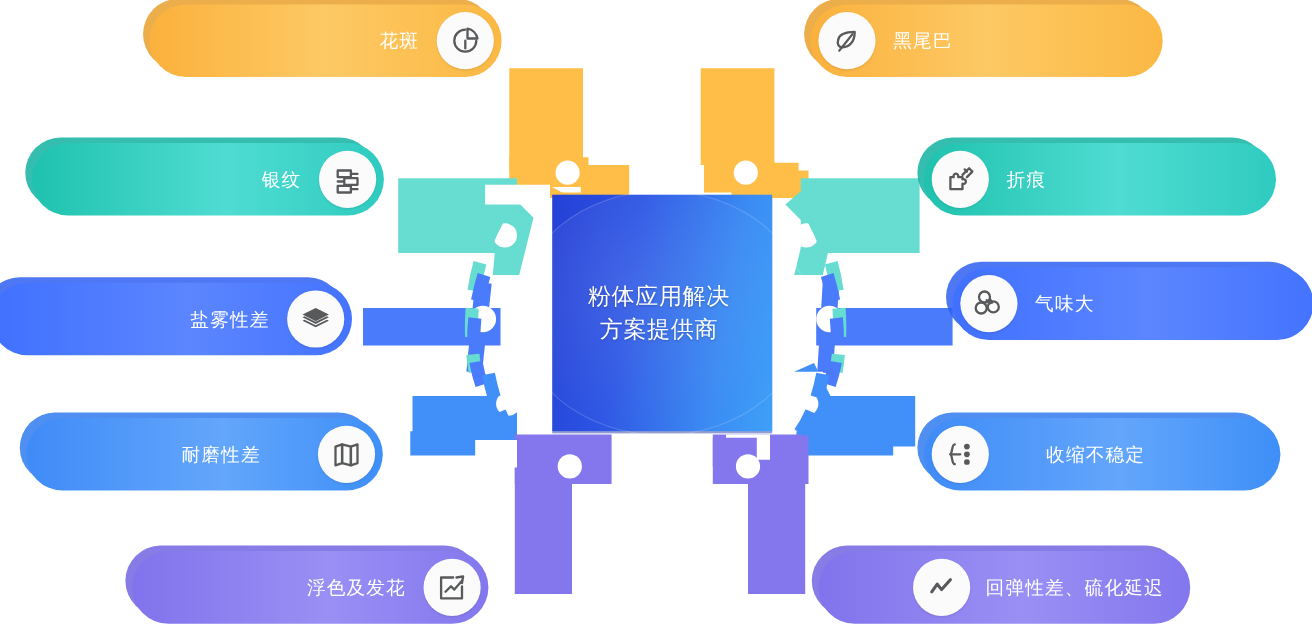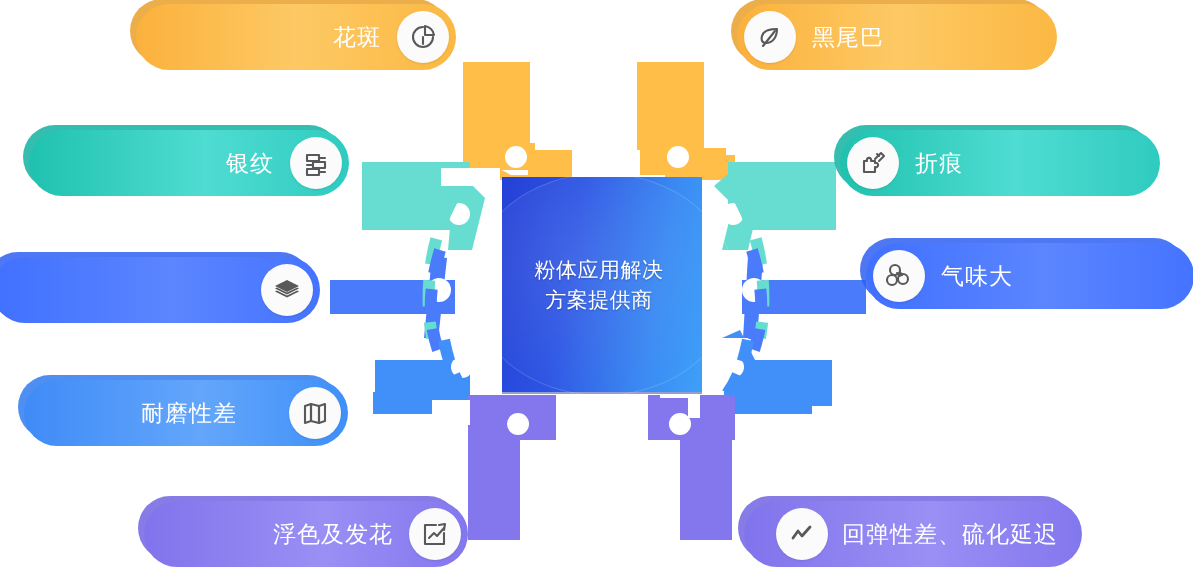--- a/index.html
+++ b/index.html
@@ -45,21 +45,21 @@
   .pill .pill-shadow{
     position:absolute;left:-6px;top:-5px;right:8px;bottom:7px;
     border-radius:33px;z-index:0;opacity:.85;
   }
   .pill .pill-body{
     position:absolute;left:0;top:0;right:0;bottom:0;
     border-radius:33px;z-index:1;
     display:flex;align-items:center;
   }
   .pill-label{
-    color:#ffffff;font-size:23px;letter-spacing:1px;white-space:nowrap;
+    color:#ffffff;font-size:17px;letter-spacing:1px;white-space:nowrap;
     z-index:2;
   }
   .badge{
     width:52px;height:52px;border-radius:50%;
     background:#fbfbfb;
     display:flex;align-items:center;justify-content:center;
     flex:0 0 52px;z-index:2;
     box-shadow:0 1px 2px rgba(0,0,0,.10);
   }
   .badge svg{display:block;}
@@ -233,20 +233,21 @@
           <path class="ic" d="M19 6 L21 8"></path>
         </svg>
       </span>
       <span class="pill-label" style="margin-left:16px;">折痕</span>
     </div>
   </div>
 
   <div class="pill left-side th-blue1" style="left:-8px;top:257px;width:328px;">
     <div class="pill-shadow"></div>
     <div class="pill-body" style="justify-content:flex-end;padding-right:7px;">
+      <span class="pill-label" style="margin-right:16px;">盐雾性差</span>
       <span class="badge">
         <svg width="30" height="30" viewBox="0 0 30 30">
           <path class="icf" d="M15 5 L27 11 L15 17 L3 11 Z"></path>
           <path class="icf" d="M15 17.6 L25.2 12.6 L27 13.5 L15 19.5 L3 13.5 L4.8 12.6 Z"></path>
           <path class="icf" d="M15 20.6 L25.2 15.6 L27 16.5 L15 22.5 L3 16.5 L4.8 15.6 Z"></path>
         </svg>
       </span>
     </div>
   </div>
 
@@ -272,22 +273,37 @@
       <span class="badge">
         <svg width="30" height="30" viewBox="0 0 30 30">
           <path class="ic" d="M5 8 L11 6 L11 23 L5 25 Z"></path>
           <path class="ic" d="M11 6 L19 8 L19 25 L11 23 Z"></path>
           <path class="ic" d="M19 8 L25 6 L25 23 L19 25 Z"></path>
         </svg>
       </span>
     </div>
   </div>
 
-
-  <div class="pill left-side th-purple" style="left:144px;top:501px;width:324px;font-family:Liberation Serif, serif;">
+  <div class="pill right-side th-blue2" style="left:840px;top:380px;width:324px;">
+    <div class="pill-shadow"></div>
+    <div class="pill-body" style="justify-content:flex-start;padding-left:7px;">
+      <span class="badge">
+        <svg width="30" height="30" viewBox="0 0 30 30">
+          <path class="ic" d="M10 6 C7 6 8 14 6 15 C8 16 7 24 10 24"></path>
+          <path class="ic" d="M6 15 L15 15"></path>
+          <circle class="icf" cx="21" cy="8" r="2.6"></circle>
+          <circle class="icf" cx="21" cy="15" r="2.6"></circle>
+          <circle class="icf" cx="21" cy="22" r="2.6"></circle>
+        </svg>
+      </span>
+      <span class="pill-label" style="margin-left:16px;">收缩不稳定</span>
+    </div>
+  </div>
+
+  <div class="pill left-side th-purple" style="left:120px;top:501px;width:324px;font-family:Liberation Serif, serif;">
     <div class="pill-shadow"></div>
     <div class="pill-body" style="justify-content:flex-end;padding-right:7px;">
       <span class="pill-label" style="margin-right:16px;">浮色及发花</span>
       <span class="badge">
         <svg width="30" height="30" viewBox="0 0 30 30">
           <path class="ic" d="M24 14 L24 25 L5 25 L5 6 L16 6"></path>
           <path class="ic" d="M9 19 L14 14 L17 17 L24 9"></path>
           <path class="ic" d="M19 6 L25 5 L24 11"></path>
         </svg>
       </span>

